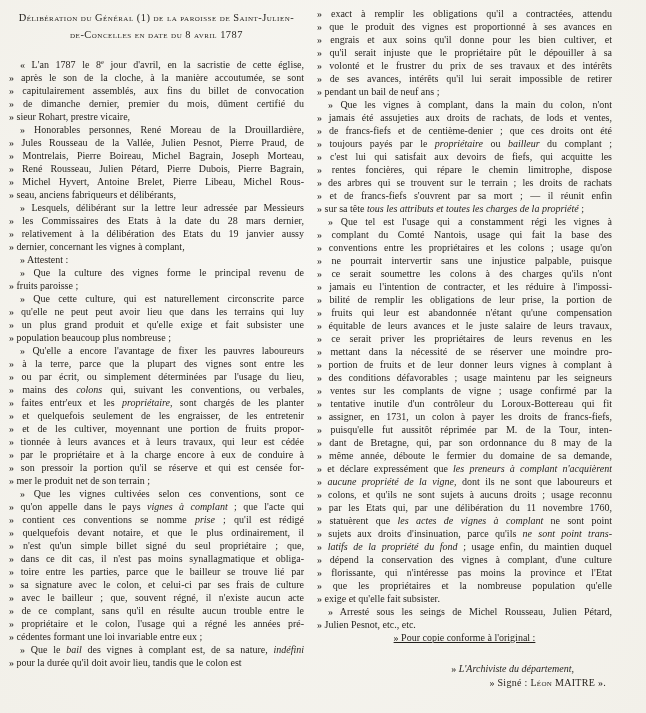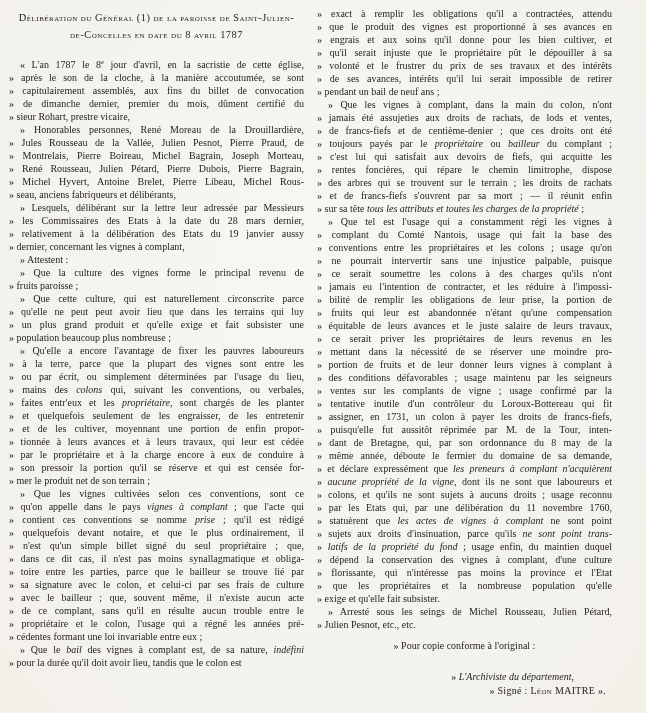--- a/index.html
+++ b/index.html
@@ -37,21 +37,21 @@
     line-height: 17px;
     text-align: center;
     text-align-last: center;
   }
   [data-name="document-title"] .line.first { padding-left: 0; }
 
   
   [data-name="paragraph-continued"] .line.first { padding-left: 0; }
 
   
-  [data-name="closing-centered"] { margin-top: 8px; }
+  [data-name="closing-centered"] { margin-top: 0; text-decoration: underline; }
   [data-name="closing-centered"] .line { text-align: center; text-align-last: center; padding-left: 0; }
   [data-name="signature-role"] { margin-top: 18px; }
   [data-name="signature-role"] .line { text-align: right; text-align-last: right; padding-left: 0; padding-right: 38px; }
   [data-name="signature-name"] { margin-top: 1px; }
   [data-name="signature-name"] .line { text-align: right; text-align-last: right; padding-left: 0; padding-right: 6px; letter-spacing: 0.3px; }
 </style>
 </head>
 <body data-name="scanned-document-page">
 
 <div class="page" data-name="document-body">
@@ -94,36 +94,36 @@
         <div class="line" data-name="text-line">» un plus grand produit et qu'elle exige et fait subsister une</div>
         <div class="line last" data-name="text-line">» population beaucoup plus nombreuse ;</div>
       </div>
       <div class="para" data-name="paragraph">
         <div class="line first" data-name="text-line">» Qu'elle a encore l'avantage de fixer les pauvres laboureurs</div>
         <div class="line" data-name="text-line">» à la terre, parce que la plupart des vignes sont entre les</div>
         <div class="line" data-name="text-line">» ou par écrit, ou simplement déterminées par l'usage du lieu,</div>
         <div class="line" data-name="text-line">» mains des <i>colons</i> qui, suivant les conventions, ou verbales,</div>
         <div class="line" data-name="text-line">» faites entr'eux et les <i>propriétaire</i>, sont chargés de les planter</div>
         <div class="line" data-name="text-line">» et quelquefois seulement de les engraisser, de les entretenir</div>
-        <div class="line" data-name="text-line">» et de les cultiver, moyennant une portion de enfin propor-</div>
+        <div class="line" data-name="text-line">» et de les cultiver, moyennant une portion de fruits propor-</div>
         <div class="line" data-name="text-line">» tionnée à leurs avances et à leurs travaux, qui leur est cédée</div>
         <div class="line" data-name="text-line">» par le propriétaire et à la charge encore à eux de conduire à</div>
         <div class="line" data-name="text-line">» son pressoir la portion qu'il se réserve et qui est censée for-</div>
         <div class="line last" data-name="text-line">» mer le produit net de son terrain ;</div>
       </div>
       <div class="para" data-name="paragraph">
         <div class="line first" data-name="text-line">» Que les vignes cultivées selon ces conventions, sont ce</div>
         <div class="line" data-name="text-line">» qu'on appelle dans le pays <i>vignes à complant</i> ; que l'acte qui</div>
         <div class="line" data-name="text-line">» contient ces conventions se nomme <i>prise</i> ; qu'il est rédigé</div>
         <div class="line" data-name="text-line">» quelquefois devant notaire, et que le plus ordinairement, il</div>
         <div class="line" data-name="text-line">» n'est qu'un simple billet signé du seul propriétaire ; que,</div>
         <div class="line" data-name="text-line">» dans ce dit cas, il n'est pas moins synallagmatique et obliga-</div>
         <div class="line" data-name="text-line">» toire entre les parties, parce que le bailleur se trouve lié par</div>
         <div class="line" data-name="text-line">» sa signature avec le colon, et celui-ci par ses frais de culture</div>
-        <div class="line" data-name="text-line">» avec le bailleur ; que, souvent même, il n'existe aucun acte</div>
+        <div class="line" data-name="text-line">» avec le bailleur ; que, souvent régné, il n'existe aucun acte</div>
         <div class="line" data-name="text-line">» de ce complant, sans qu'il en résulte aucun trouble entre le</div>
         <div class="line" data-name="text-line">» propriétaire et le colon, l'usage qui a régné les années pré-</div>
         <div class="line last" data-name="text-line">» cédentes formant une loi invariable entre eux ;</div>
       </div>
       <div class="para" data-name="paragraph">
         <div class="line first" data-name="text-line">» Que le <i>bail</i> des vignes à complant est, de sa nature, <i>indéfini</i></div>
         <div class="line last" data-name="text-line">» pour la durée qu'il doit avoir lieu, tandis que le colon est</div>
       </div>
     </div>
   <div class="col" data-name="right-column">

